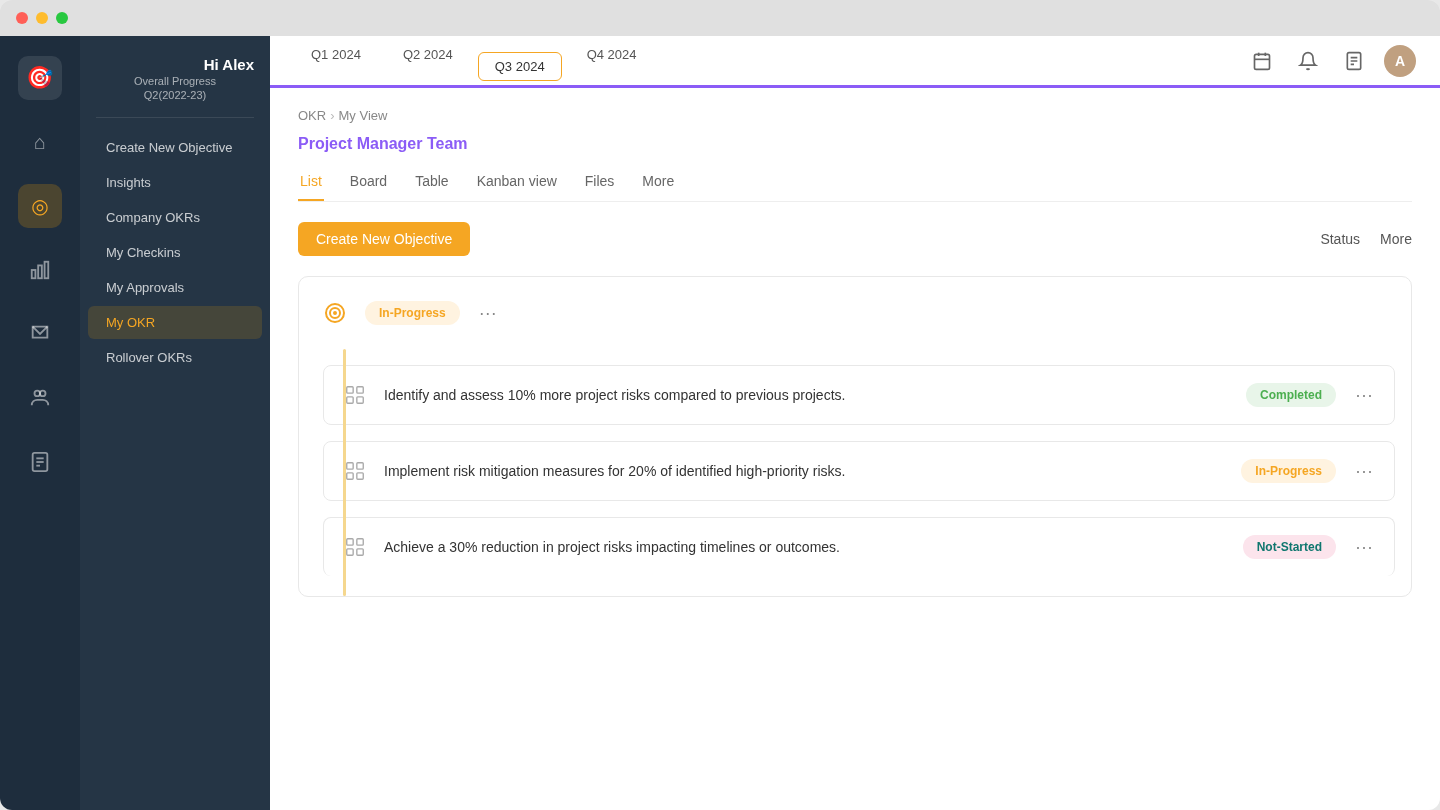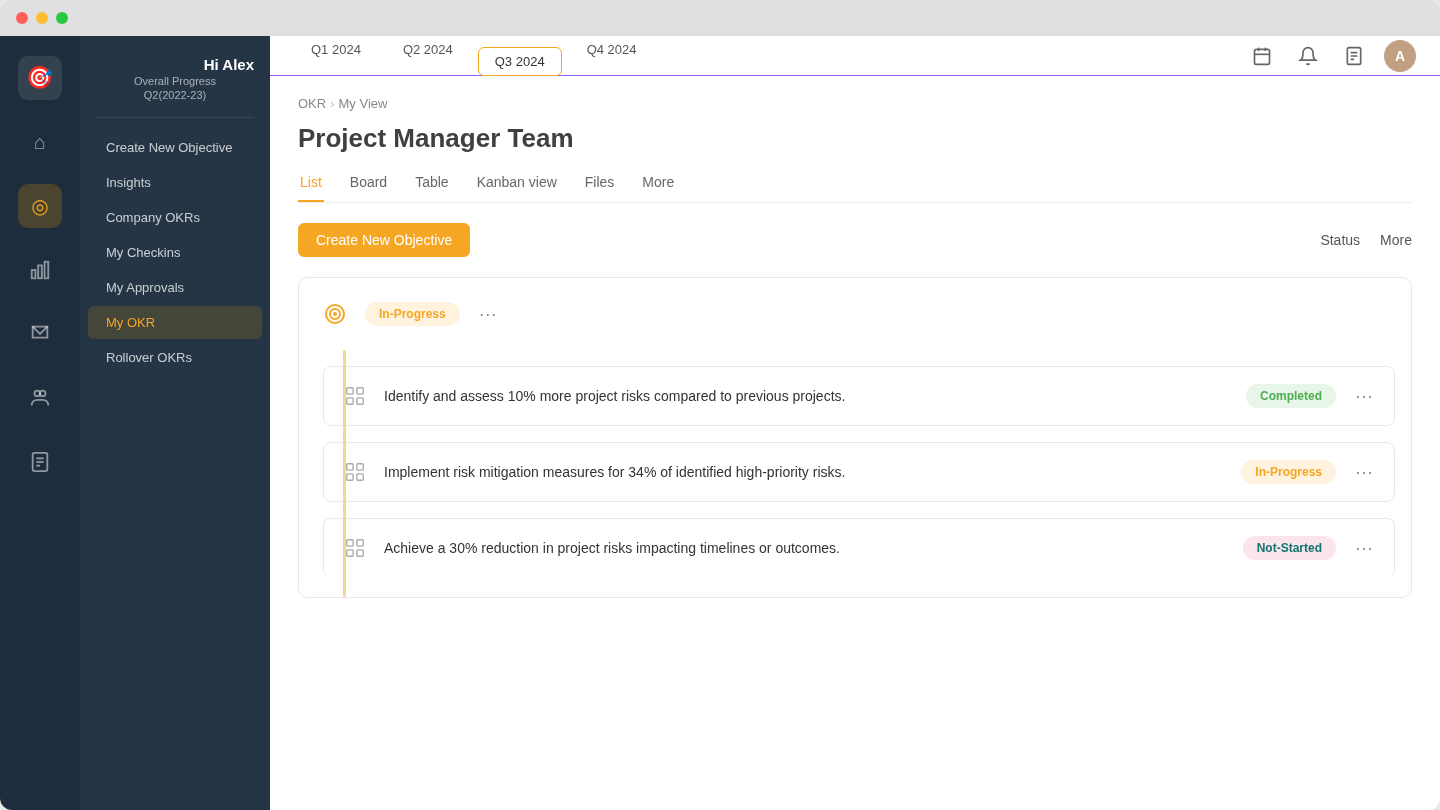--- a/index.html
+++ b/index.html
@@ -28,37 +28,37 @@
     .sidebar-user-sub { color: rgba(255,255,255,0.6); font-size: 11px; text-align: center; margin-top: 2px; }
     .sidebar-divider { height: 1px; background: rgba(255,255,255,0.1); margin: 0 16px; }
     .sidebar-nav { display: flex; flex-direction: column; padding: 12px 0; }
     .sidebar-nav-item { padding: 9px 18px; color: rgba(255,255,255,0.75); font-size: 13px; cursor: pointer; border-radius: 6px; margin: 1px 8px; }
     .sidebar-nav-item.active { background: rgba(255,165,0,0.15); color: #f5a623; }
 
     
     .main-content { flex: 1; background: #fff; display: flex; flex-direction: column; overflow: hidden; }
 
     
-    .topbar { height: 40px; background: #fff; border-bottom: 1px solid #8b5cf6; display: flex; align-items: center; justify-content: space-between; padding: 0 24px; flex-shrink: 0; }
+    .topbar { height: 52px; background: #fff; border-bottom: 3px solid #8b5cf6; display: flex; align-items: center; justify-content: space-between; padding: 0 24px; flex-shrink: 0; }
     .quarter-tabs { display: flex; gap: 8px; }
     .quarter-tab { padding: 6px 16px; border-radius: 6px; font-size: 13px; cursor: pointer; color: #555; border: 1px solid transparent; }
     .quarter-tab.active { background: #fff; border: 1.5px solid #f5a623; color: #333; font-weight: 500; margin-top: 12px; }
     .topbar-actions { display: flex; align-items: center; gap: 14px; }
     .topbar-icon { width: 32px; height: 32px; display: flex; align-items: center; justify-content: center; cursor: pointer; color: #666; font-size: 18px; border-radius: 6px; }
     .avatar { width: 32px; height: 32px; border-radius: 50%; background: #c0a080; cursor: pointer; overflow: hidden; display: flex; align-items: center; justify-content: center; color: #fff; font-weight: 600; font-size: 14px; }
 
     
     .content-area { flex: 1; padding: 20px 28px; overflow-y: auto; }
 
     
     .breadcrumb { display: flex; align-items: center; gap: 4px; font-size: 13px; color: #888; margin-bottom: 12px; }
     .breadcrumb-sep { color: #bbb; }
 
     
-    .page-title { font-size: 26px; font-weight: 700; color: #404040; margin-bottom: 14px; }
+    .page-title { font-size: 16px; font-weight: 700; color: #8b5cf6; margin-bottom: 14px; }
 
     
     .view-tabs { display: flex; gap: 24px; border-bottom: 1px solid #eee; margin-bottom: 20px; }
     .view-tab { padding: 6px 2px 10px; font-size: 14px; color: #666; cursor: pointer; border-bottom: 2px solid transparent; }
     .view-tab.active { color: #f5a623; border-bottom-color: #f5a623; font-weight: 500; }
 
     
     .actions-row { display: flex; align-items: center; justify-content: space-between; margin-bottom: 20px; }
     .btn-create { background: #f5a623; color: #fff; border: none; padding: 9px 18px; border-radius: 6px; font-size: 14px; font-weight: 500; cursor: pointer; }
     .actions-right { display: flex; gap: 20px; font-size: 14px; color: #555; }
@@ -251,21 +251,21 @@
 
             <div class="kr-item">
               <div class="kr-icon">
                 <svg width="22" height="22" viewBox="0 0 24 24" fill="none" stroke="#aaa" stroke-width="1.5">
                     <rect x="3" y="3" width="7" height="7" rx="1"></rect>
                     <rect x="14" y="3" width="7" height="7" rx="1"></rect>
                     <rect x="3" y="14" width="7" height="7" rx="1"></rect>
                     <rect x="14" y="14" width="7" height="7" rx="1"></rect>
                   </svg>
               </div>
-              <div class="kr-title">Implement risk mitigation measures for 34% of identified high-priority risks.</div>
+              <div class="kr-title">Implement risk mitigation measures for 20% of identified high-priority risks.</div>
               <div class="status-badge badge-inprogress">In-Progress</div>
               <div class="more-btn">···</div>
             </div>
 
             <div class="kr-item">
               <div class="kr-icon">
                 <svg width="22" height="22" viewBox="0 0 24 24" fill="none" stroke="#aaa" stroke-width="1.5">
                     <rect x="3" y="3" width="7" height="7" rx="1"></rect>
                     <rect x="14" y="3" width="7" height="7" rx="1"></rect>
                     <rect x="3" y="14" width="7" height="7" rx="1"></rect>

